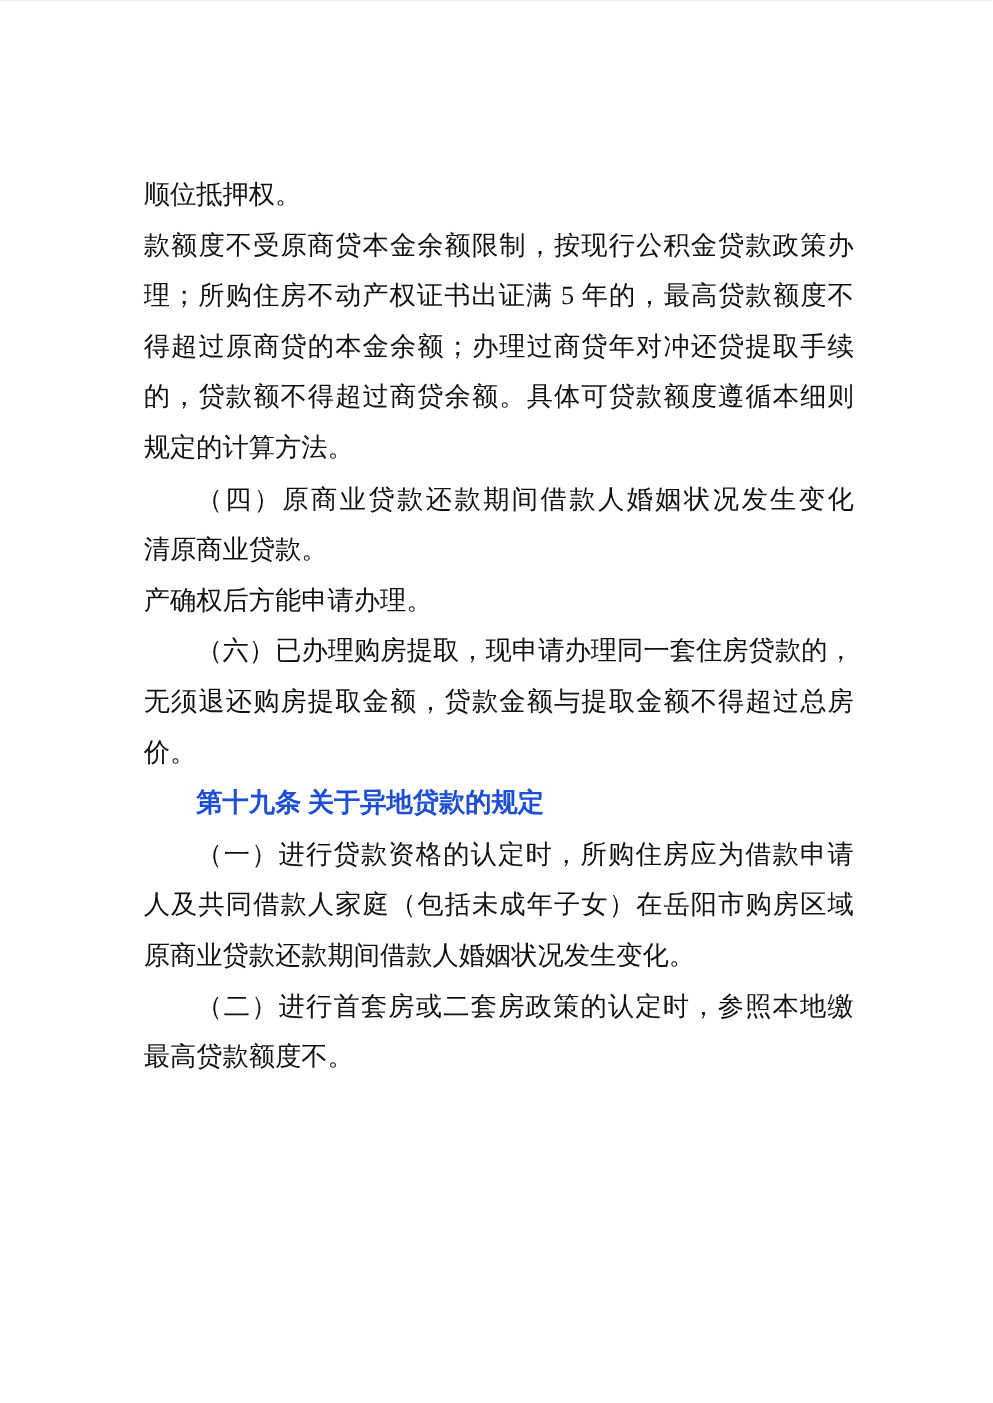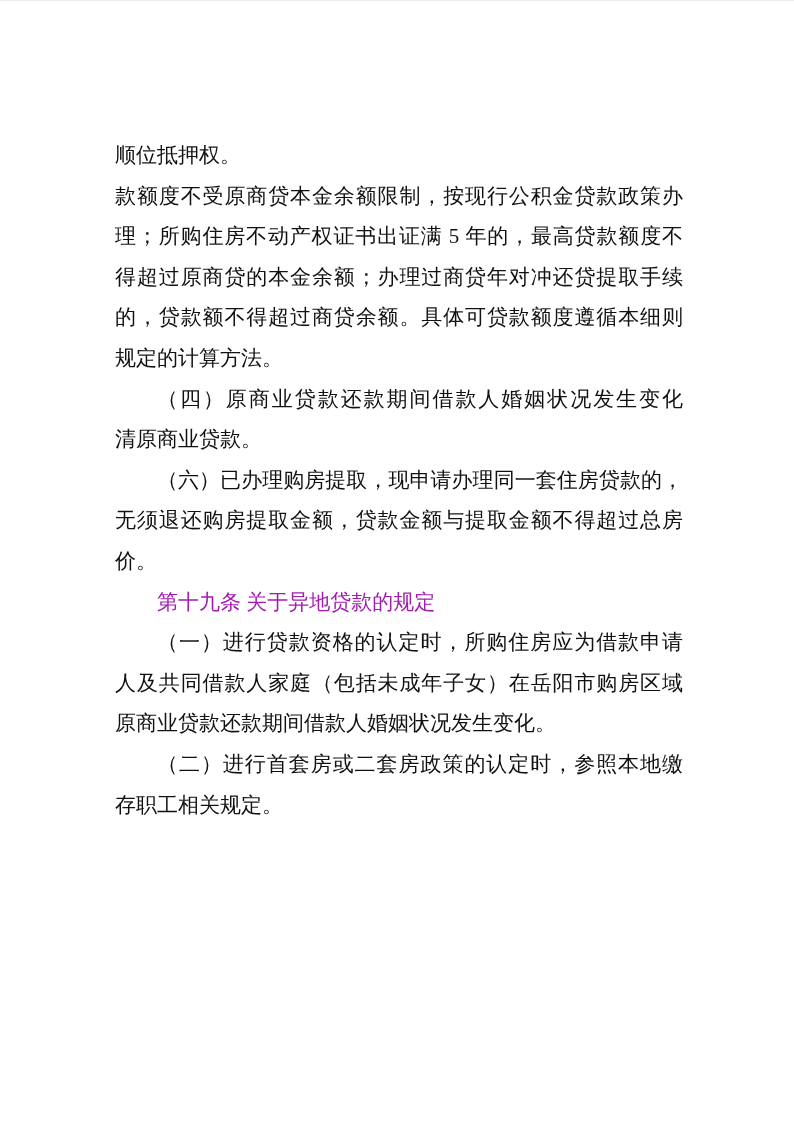--- a/index.html
+++ b/index.html
@@ -34,40 +34,41 @@
   }
   .line.fill {
     text-align: justify;
     text-align-last: justify;
     text-justify: inter-character;
   }
   .line.indent {
     text-indent: 42px;
   }
   .line.heading {
-    font-weight: 400;
-    color: #a21caf;
+    font-weight: 700;
+    color: #1d4ed8;
   }
 </style>
 </head>
 <body>
 
 <div class="page">
   <div class="text-block">
       <div class="line">顺位抵押权。</div>
       <div class="line fill">款额度不受原商贷本金余额限制，按现行公积金贷款政策办</div>
       <div class="line fill">理；所购住房不动产权证书出证满 5 年的，最高贷款额度不</div>
       <div class="line fill">得超过原商贷的本金余额；办理过商贷年对冲还贷提取手续</div>
       <div class="line fill">的，贷款额不得超过商贷余额。具体可贷款额度遵循本细则</div>
       <div class="line">规定的计算方法。</div>
       <div class="line fill indent">（四）原商业贷款还款期间借款人婚姻状况发生变化</div>
       <div class="line">清原商业贷款。</div>
+      <div class="line">产确权后方能申请办理。</div>
       <div class="line fill indent">（六）已办理购房提取，现申请办理同一套住房贷款的，</div>
       <div class="line fill">无须退还购房提取金额，贷款金额与提取金额不得超过总房</div>
       <div class="line">价。</div>
       <div class="line indent heading">第十九条 关于异地贷款的规定</div>
       <div class="line fill indent">（一）进行贷款资格的认定时，所购住房应为借款申请</div>
       <div class="line fill">人及共同借款人家庭（包括未成年子女）在岳阳市购房区域</div>
       <div class="line">原商业贷款还款期间借款人婚姻状况发生变化。</div>
       <div class="line fill indent">（二）进行首套房或二套房政策的认定时，参照本地缴</div>
-      <div class="line">存职工相关规定。</div>
+      <div class="line">最高贷款额度不。</div>
     </div>
 </div>
 
 </body></html>

